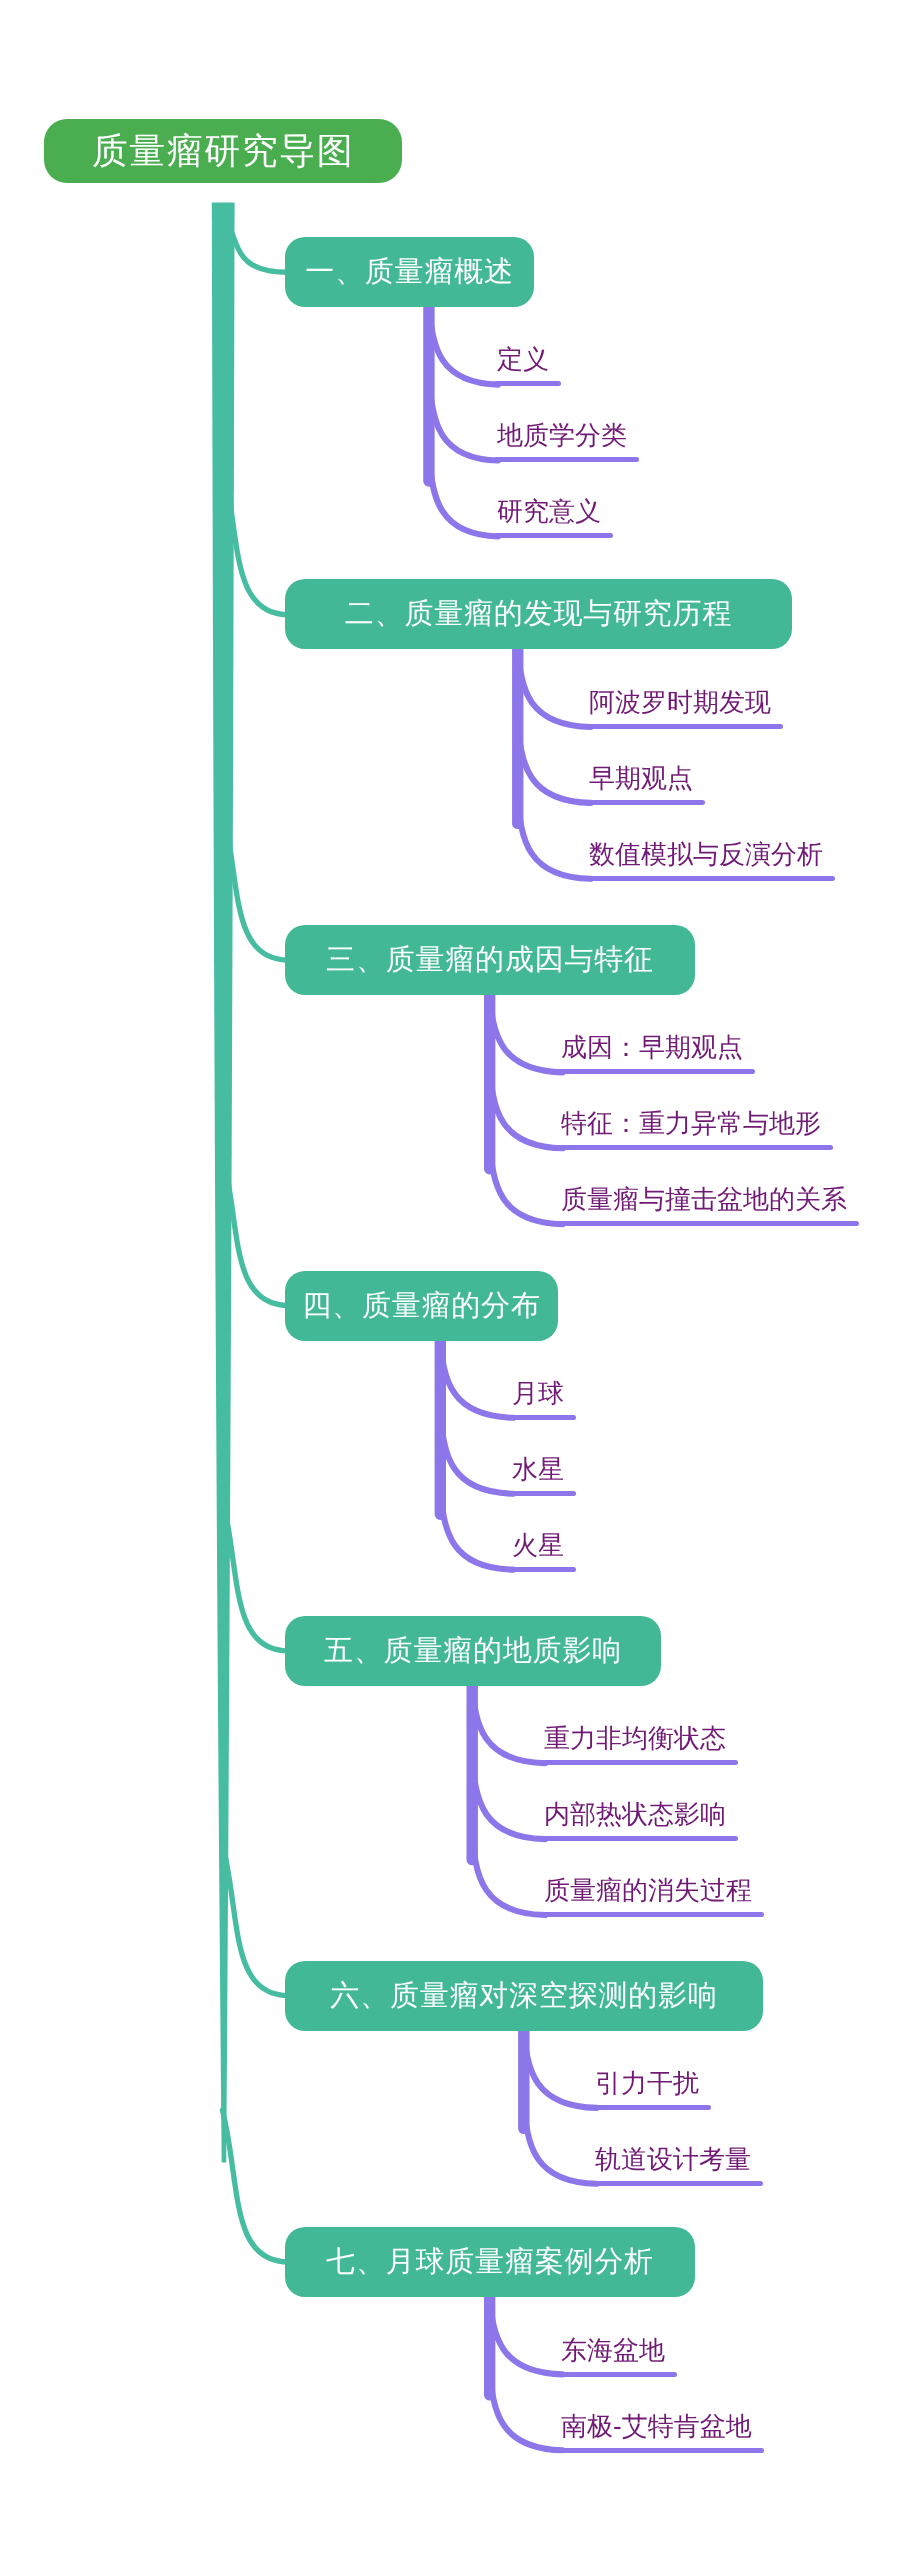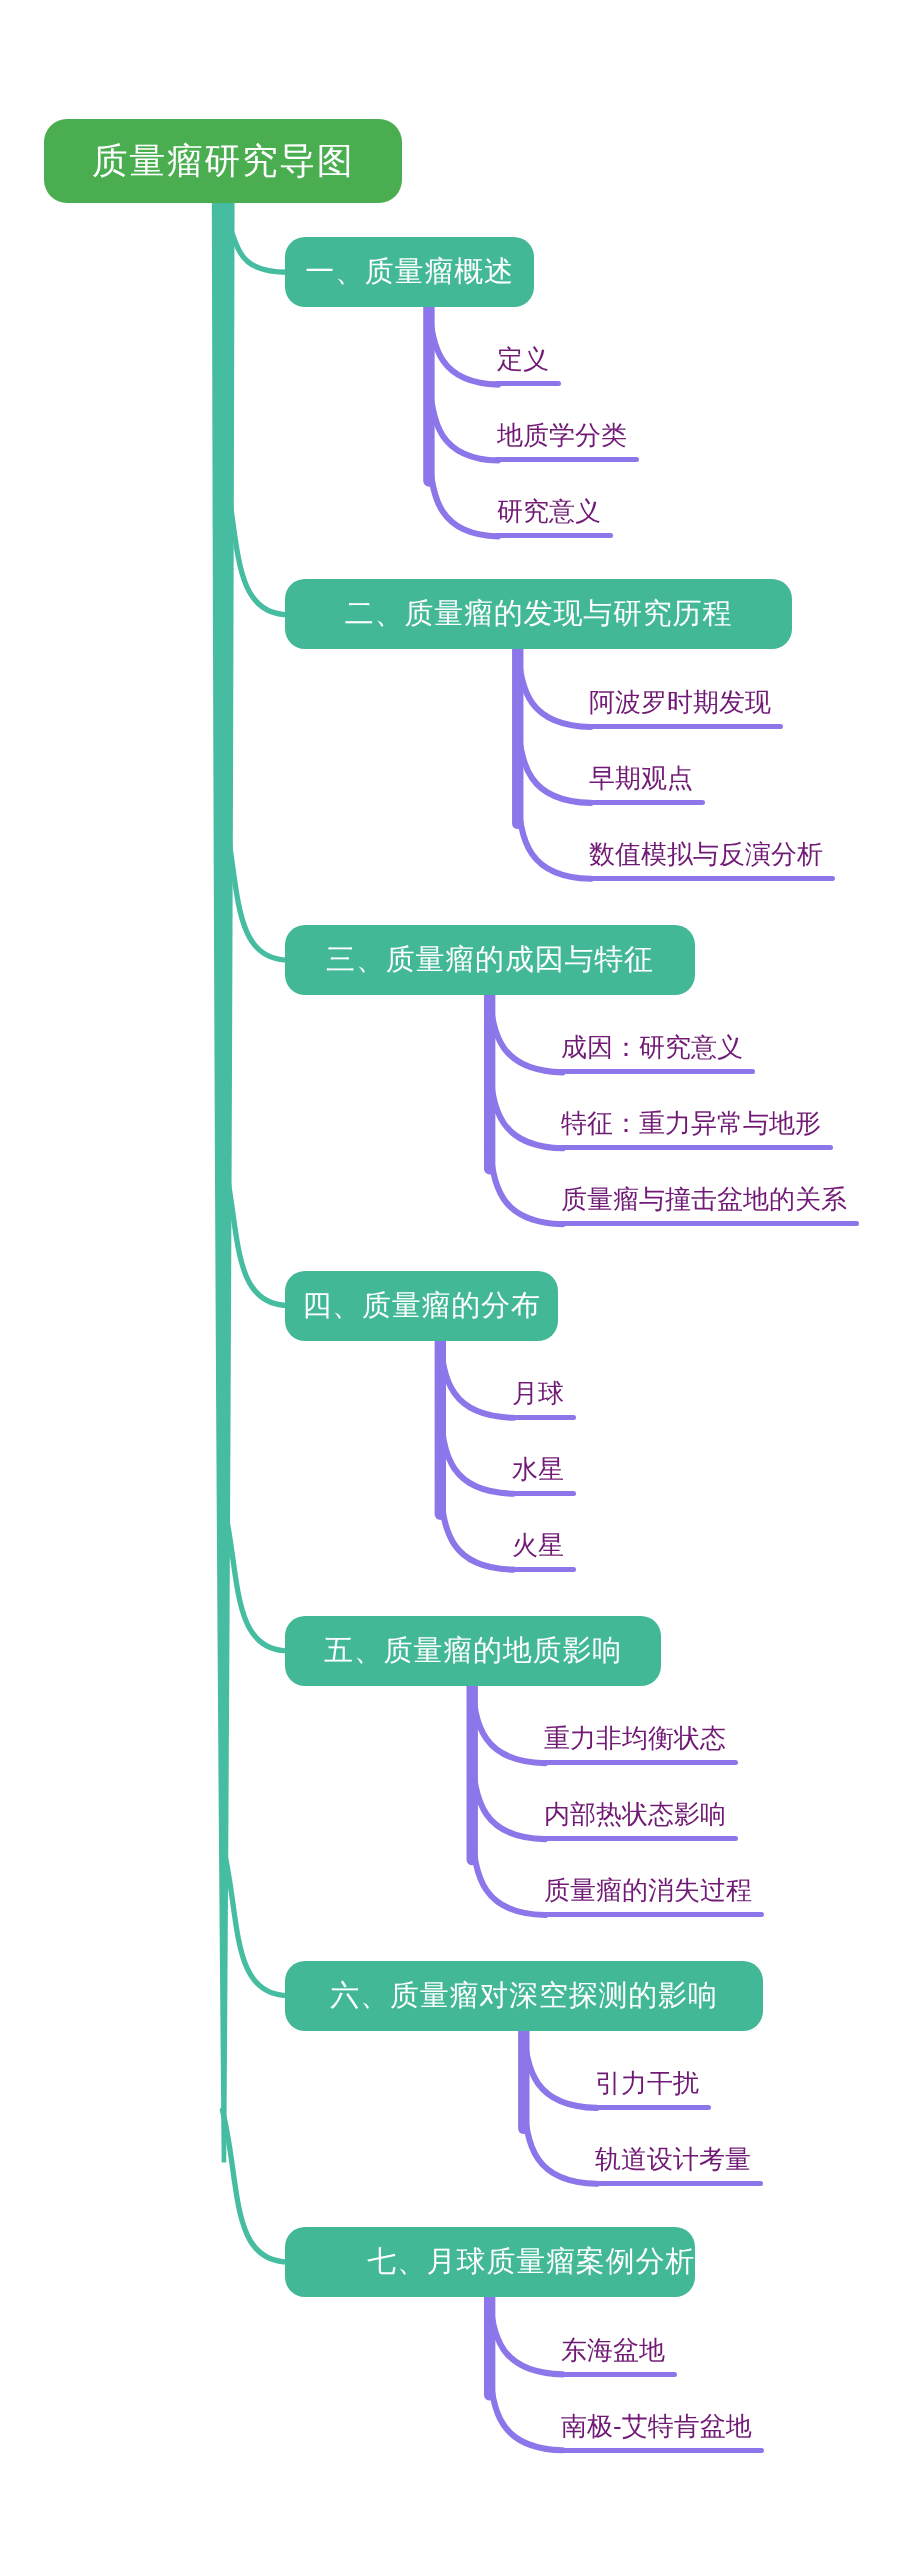--- a/index.html
+++ b/index.html
@@ -132,21 +132,21 @@
     <path class="purple-curve" d="M 622 2309 C 625 2374, 637 2420, 718 2422"></path>
     <path class="purple-curve" d="M 622 2409 C 625 2474, 637 2520, 718 2522"></path>
 
     <path class="purple-curve" d="M 690 2668 C 693 2728, 705 2774, 786 2776"></path>
     <path class="purple-curve" d="M 690 2763 C 693 2828, 705 2874, 786 2876"></path>
 
     <path class="purple-curve" d="M 645 3019 C 648 3079, 660 3125, 741 3127"></path>
     <path class="purple-curve" d="M 645 3114 C 648 3179, 660 3225, 741 3227"></path>
   </svg>
 
-  <div class="root-node" style="left:44px; top:119px; width:358px; height:84px;">
+  <div class="root-node" style="left:44px; top:119px; width:358px; height:64px;">
     <span>质量瘤研究导图</span>
   </div>
 
   <div class="branch-node" style="left:285px; top:237px; width:249px;">
     <span>一、质量瘤概述</span>
   </div>
   <div class="child-node" style="left:497px; top:343px;">
     <span>定义</span>
   </div>
   <div class="child-node" style="left:497px; top:419px;">
@@ -166,21 +166,21 @@
     <span>早期观点</span>
   </div>
   <div class="child-node" style="left:589px; top:838px;">
     <span>数值模拟与反演分析</span>
   </div>
 
   <div class="branch-node" style="left:285px; top:925px; width:410px;justify-content:center;">
     <span>三、质量瘤的成因与特征</span>
   </div>
   <div class="child-node" style="left:561px; top:1031px;">
-    <span>成因：研究意义</span>
+    <span>成因：早期观点</span>
   </div>
   <div class="child-node" style="left:561px; top:1107px;">
     <span>特征：重力异常与地形</span>
   </div>
   <div class="child-node" style="left:561px; top:1183px;">
     <span>质量瘤与撞击盆地的关系</span>
   </div>
 
   <div class="branch-node" style="left:285px; top:1271px; width:273px;align-items:center;">
     <span>四、质量瘤的分布</span>
@@ -211,21 +211,21 @@
   <div class="branch-node" style="left:285px; top:1961px; width:478px;">
     <span>六、质量瘤对深空探测的影响</span>
   </div>
   <div class="child-node" style="left:595px; top:2067px;">
     <span>引力干扰</span>
   </div>
   <div class="child-node" style="left:595px; top:2143px;">
     <span>轨道设计考量</span>
   </div>
 
-  <div class="branch-node" style="left:285px; top:2227px; width:410px;justify-content:flex-end;">
+  <div class="branch-node" style="left:285px; top:2227px; width:410px;">
     <span>七、月球质量瘤案例分析</span>
   </div>
   <div class="child-node" style="left:561px; top:2334px;">
     <span>东海盆地</span>
   </div>
   <div class="child-node" style="left:561px; top:2410px;">
     <span>南极-艾特肯盆地</span>
   </div>
 
 </div>

